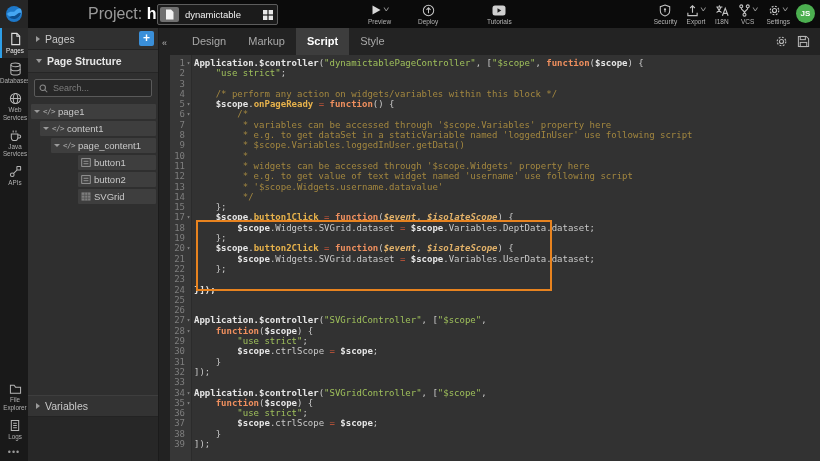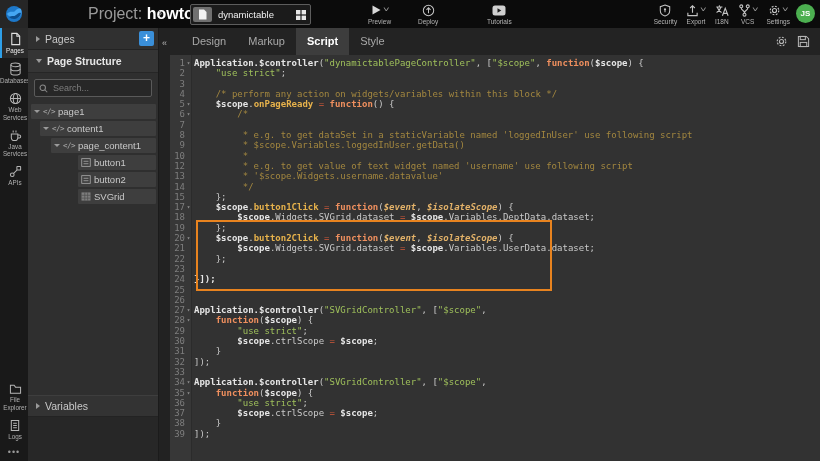--- a/index.html
+++ b/index.html
@@ -5,21 +5,21 @@
   html,body{margin:0;padding:0;background:#000;}
   .app{width:820px;height:461px;overflow:hidden;position:relative;
        font-family:"Liberation Sans",sans-serif;background:#0b0b0b;
        -webkit-font-smoothing:antialiased;}
   
   .topbar{height:28px;background:#0b0b0b;position:relative;display:flex;align-items:center;}
   .logo{width:28px;height:28px;background:#262626;display:flex;align-items:center;justify-content:center;}
   .project{margin-left:28px;font-size:16px;color:#9a9a9a;white-space:nowrap;padding-left:32px;}
   .project b{color:#ffffff;font-weight:bold;}
   .tb-chev{position:absolute;left:158px;top:5px;color:#8a8a8a;font-size:13px;}
-  .page-tab{position:absolute;left:190px;top:4px;width:119px;height:19px;background:#1b1b1b;
+  .page-tab{position:absolute;left:157px;top:4px;width:119px;height:19px;background:#1b1b1b;
             border:1px solid #5d5d5d;border-radius:2px;display:flex;align-items:center;}
   .ptab-doc{width:19px;height:15px;background:#707070;border-radius:2px;margin-left:2px;
             display:flex;align-items:center;justify-content:center;}
   .ptab-label{flex:1;color:#f0f0f0;font-size:9.5px;padding-left:6px;}
   .ptab-grid{margin-right:4px;display:flex;}
   .menu-item{display:flex;flex-direction:column;align-items:center;color:#b5b5b5;
              font-size:6.5px;line-height:1.2;gap:1px;}
   .mi-iconrow{height:14px;display:flex;align-items:center;gap:2px;}
   .mi-abs1{position:absolute;left:368px;top:3px;}
   .mi-abs2{position:absolute;left:418px;top:3px;}
@@ -432,35 +432,41 @@
               <span class="ct"><span class="tk-d">    </span><span class="tk-w">$scope</span><span class="tk-d">.</span><span class="tk-f">onPageReady</span><span class="tk-o"> = </span><span class="tk-k">function</span><span class="tk-d">() {</span></span>
             </div>
             <div class="cl">
               <span class="ln">6</span>
               <span class="fold">▾</span>
               <span class="ct"><span class="tk-d">        </span><span class="tk-c">/*</span></span>
             </div>
             <div class="cl">
               <span class="ln">7</span>
               <span class="fold"></span>
+              <span class="ct"><span class="tk-c">         * variables can be accessed through '$scope.Variables' property here</span></span>
             </div>
             <div class="cl">
               <span class="ln">8</span>
               <span class="fold"></span>
               <span class="ct"><span class="tk-c">         * e.g. to get dataSet in a staticVariable named 'loggedInUser' use following script</span></span>
             </div>
             <div class="cl">
               <span class="ln">9</span>
               <span class="fold"></span>
               <span class="ct"><span class="tk-c">         * $scope.Variables.loggedInUser.getData()</span></span>
             </div>
             <div class="cl">
               <span class="ln">10</span>
               <span class="fold"></span>
               <span class="ct"><span class="tk-c">         *</span></span>
+            </div>
+            <div class="cl">
+              <span class="ln">11</span>
+              <span class="fold"></span>
+              <span class="ct"><span class="tk-c">         * widgets can be accessed through '$scope.Widgets' property here</span></span>
             </div>
             <div class="cl">
               <span class="ln">12</span>
               <span class="fold"></span>
               <span class="ct"><span class="tk-c">         * e.g. to get value of text widget named 'username' use following script</span></span>
             </div>
             <div class="cl">
               <span class="ln">13</span>
               <span class="fold"></span>
               <span class="ct"><span class="tk-c">         * '$scope.Widgets.username.datavalue'</span></span>

